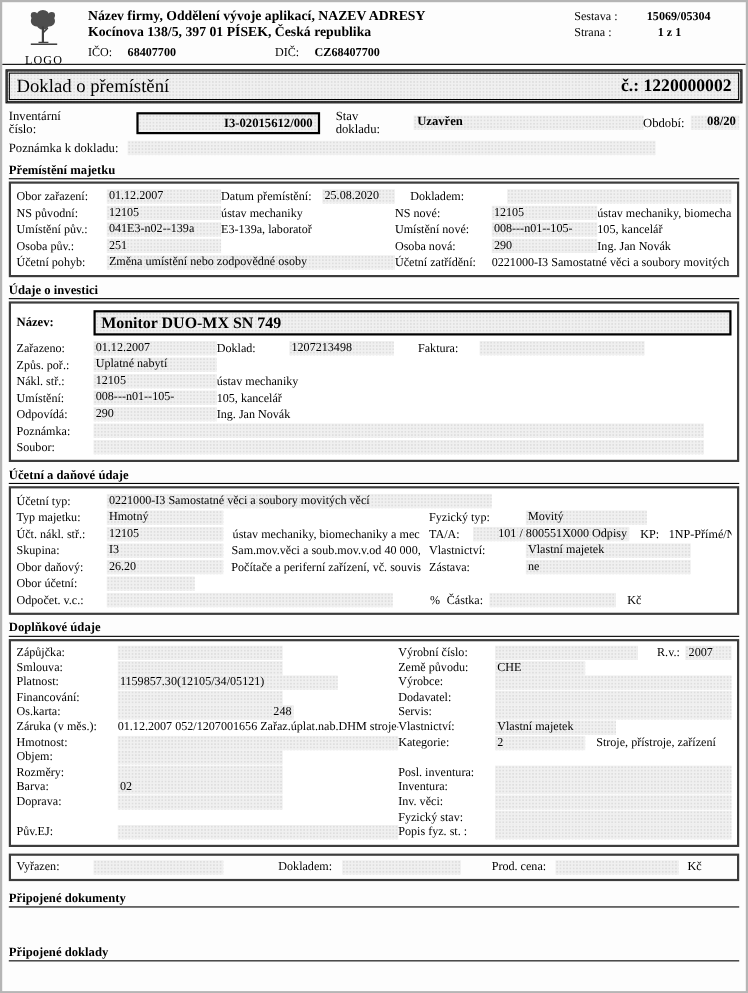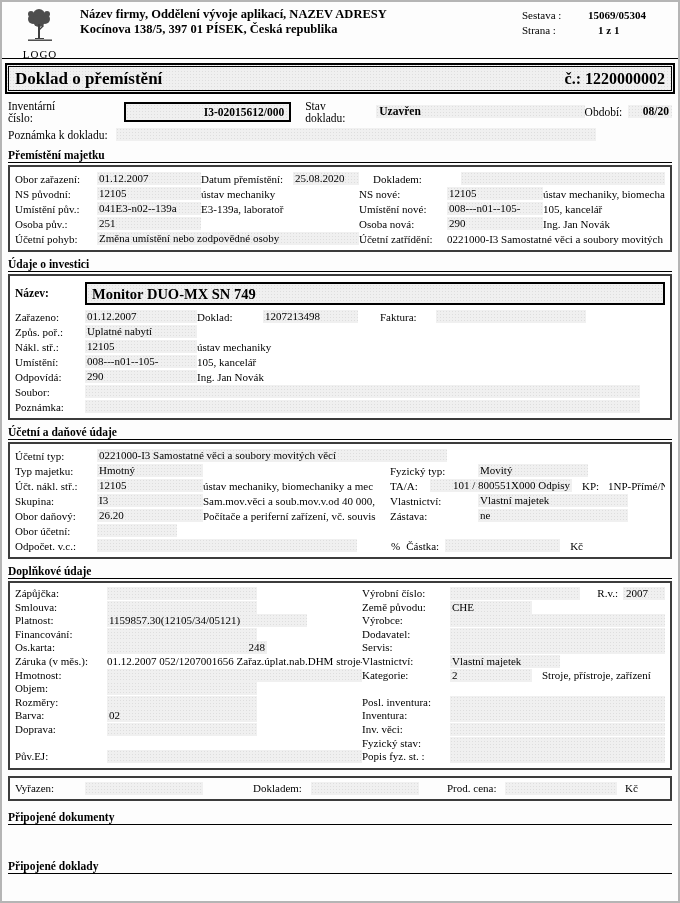--- a/index.html
+++ b/index.html
@@ -22,21 +22,21 @@
   .co3 .gap { width:14px; }
   .co3 .gap2 { width:90px; }
   .hdr-right { width:150px; font-size:11px; padding-top:3px; }
   .hdr-right .r { display:flex; line-height:15px; }
   .hdr-right .rl { width:58px; }
   .hdr-right .rv { flex:1; text-align:left; padding-left:8px; }
 
   
   .titlebar { margin:5px 4px 0 4px; border:3px double #000; outline:1px solid #000;
               display:flex; align-items:center; padding:1px 6px; height:29px; }
-  .title { font-size:17px; font-weight:bold; flex:1; }
+  .title { font-size:17px; font-weight:normal; flex:1; }
   .title-num { font-size:16px; font-weight:bold; }
 
   .row { display:flex; align-items:center; font-size:11px; height:15px; }
   .row .lbl { flex-shrink:0; }
   .row .val { flex-shrink:0; }
   .cell { height:13px; line-height:13px; }
 
   .docinfo { padding:0 6px; }
   .inv-row { margin-top:8px; height:21px; display:flex; align-items:center; font-size:11.5px; }
   .inv-box { border:2px solid #000; width:168px; height:20px; line-height:17px;
@@ -54,21 +54,21 @@
 
   
   .in-l{width:70px;} .in-v{width:112px;} .in-l2{width:66px;} .in-v2{width:95px;}
 
   .nazev-row { display:flex; align-items:center; height:26px; margin-bottom:3px; }
   .nazev-lbl { width:70px; font-size:11.5px; font-weight:bold; }
   .nazev-box { flex:1; border:2px solid #000; height:23px; line-height:20px;
                font-size:14.5px; font-weight:bold; padding:0 5px; }
 
   
-  .uc-l{width:82px;} .uc-v{width:106px;} .uc-d{width:187px;}
+  .uc-l{width:82px;} .uc-v{width:106px;} .uc-d{width:187px;text-align:center;}
   .uc-l2{width:88px;}
 
   
   .dop-wrap { display:flex; }
   .dop-left { width:347px; }
   .dop-right { flex:1; }
   .dop-row { display:flex; font-size:11px; height:13.6px; }
   .dp-l{width:92px;flex-shrink:0;}
   .dq-l{width:88px;flex-shrink:0;} .dq-v{width:82px;flex-shrink:0;}
 
@@ -98,20 +98,29 @@
           </g>
           <path d="M16 18 L16 32 L13 32 L13 33 L22 33 L22 32 L18 32 L18 24 L22 20 L21 19 L18 22 L18 18 Z" fill="#3f3f3f"></path>
           <rect x="6" y="33.5" width="24" height="1.4" fill="#3f3f3f"></rect>
         </svg>
       </span>
       <div class="logo-txt">LOGO</div>
     </div>
     <div class="hdr-mid">
       <div class="co b">Název firmy, Oddělení vývoje aplikací, NAZEV ADRESY</div>
       <div class="co b">Kocínova 138/5, 397 01 PÍSEK, Česká republika</div>
+      <div class="co3">
+        <span>IČO:</span>
+        <span class="gap"></span>
+        <span class="b">68407700</span>
+        <span class="gap2"></span>
+        <span>DIČ:</span>
+        <span class="gap"></span>
+        <span class="b">CZ68407700</span>
+      </div>
     </div>
     <div class="hdr-right">
       <div class="r">
         <span class="rl">Sestava :</span>
         <span class="rv b">15069/05304</span>
       </div>
       <div class="r">
         <span class="rl">Strana :</span>
         <span class="rv b" style="padding-left:18px;">1 z 1</span>
       </div>
@@ -210,25 +219,25 @@
       <span class="lbl in-l">Umístění:</span>
       <span class="val fld cell in-v" style="padding:0 2px;">008---n01--105-</span>
       <span>105, kancelář</span>
     </div>
     <div class="row">
       <span class="lbl in-l">Odpovídá:</span>
       <span class="val fld cell in-v" style="padding:0 2px;">290</span>
       <span>Ing. Jan Novák</span>
     </div>
     <div class="row">
+      <span class="lbl in-l">Poznámka:</span>
+      <span class="val fld cell" style="width:555px;"></span>
+    </div>
+    <div class="row">
       <span class="lbl in-l">Soubor:</span>
-      <span class="val fld cell" style="width:555px;"></span>
-    </div>
-    <div class="row">
-      <span class="lbl in-l">Poznámka:</span>
       <span class="val fld cell" style="width:555px;"></span>
     </div>
   </div>
 
   <div class="sect-h">Účetní a daňové údaje</div>
   <div class="box">
     <div class="row">
       <span class="lbl uc-l">Účetní typ:</span>
       <span class="val fld cell" style="width:350px;padding:0 2px;">0221000-I3 Samostatné věci a soubory movitých věcí</span>
     </div>

